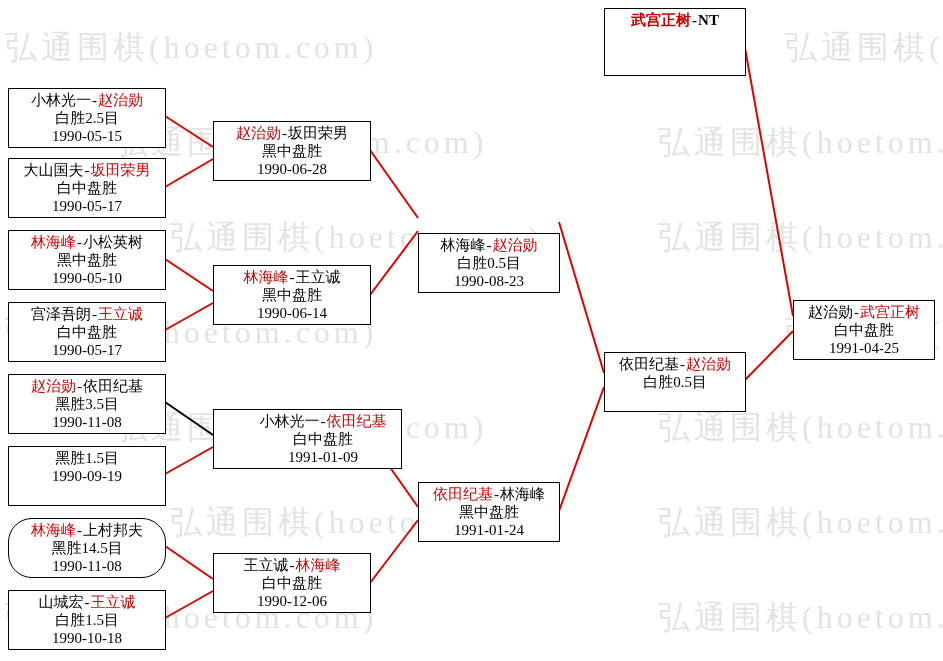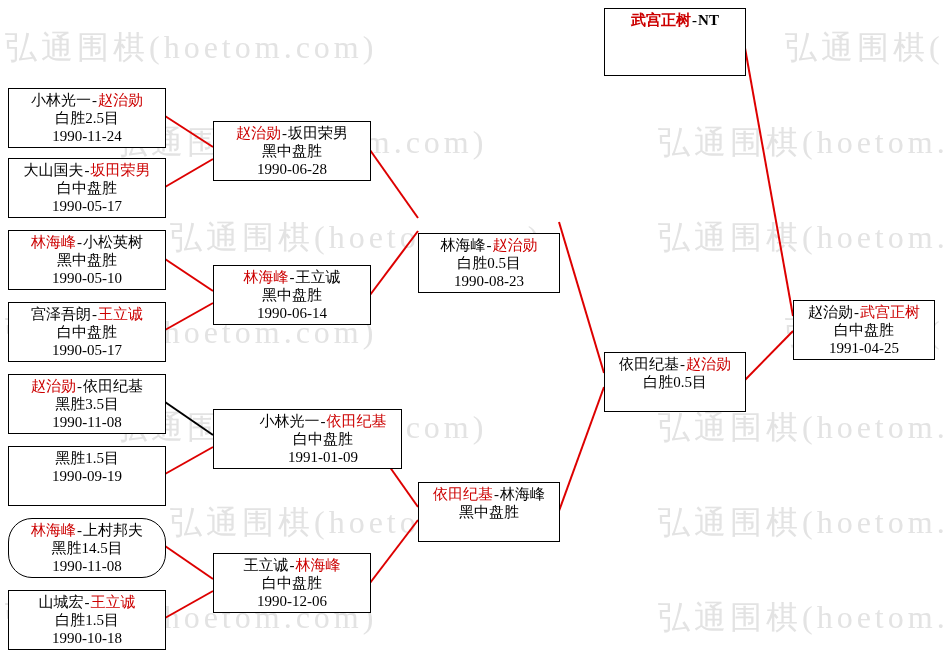--- a/index.html
+++ b/index.html
@@ -83,21 +83,21 @@
     <line class="conn" x1="370" y1="583" x2="418" y2="520"></line>
     <line class="conn" x1="559" y1="222" x2="604" y2="373"></line>
     <line class="conn" x1="559" y1="511" x2="604" y2="387"></line>
     <line class="conn" x1="745" y1="380" x2="793" y2="331"></line>
     <line class="conn" x1="745" y1="48" x2="793" y2="316"></line>
   </svg>
 
   <div class="match" style="left:8px;top:88px;">
     <div><span class="pname">小林光一</span><span class="sep">-</span><span class="pname red">赵治勋</span></div>
     <div>白胜2.5目</div>
-    <div>1990-11-24</div>
+    <div>1990-05-15</div>
   </div>
   <div class="match" style="left:8px;top:158px;">
     <div><span class="pname">大山国夫</span><span class="sep">-</span><span class="pname red">坂田荣男</span></div>
     <div>白中盘胜</div>
     <div>1990-05-17</div>
   </div>
   <div class="match" style="left:8px;top:230px;">
     <div><span class="pname red">林海峰</span><span class="sep">-</span><span class="pname">小松英树</span></div>
     <div>黑中盘胜</div>
     <div>1990-05-10</div>
@@ -149,20 +149,21 @@
   </div>
 
   <div class="match narrow" style="left:418px;top:193px;margin-top:40px;">
     <div><span class="pname">林海峰</span><span class="sep">-</span><span class="pname red">赵治勋</span></div>
     <div>白胜0.5目</div>
     <div>1990-08-23</div>
   </div>
   <div class="match narrow" style="left:418px;top:482px;">
     <div><span class="pname red">依田纪基</span><span class="sep">-</span><span class="pname">林海峰</span></div>
     <div>黑中盘胜</div>
+    <div>1991-01-24</div>
   </div>
 
   <div class="match narrow" style="left:604px;top:352px;">
     <div><span class="pname">依田纪基</span><span class="sep">-</span><span class="pname red">赵治勋</span></div>
     <div>白胜0.5目</div>
   </div>
 
   <div class="match narrow tall" style="left:604px;top:8px;">
     <div><span class="pname red">武宫正树</span><span class="sep">-</span><span class="pname">NT</span></div>
     <div></div>

